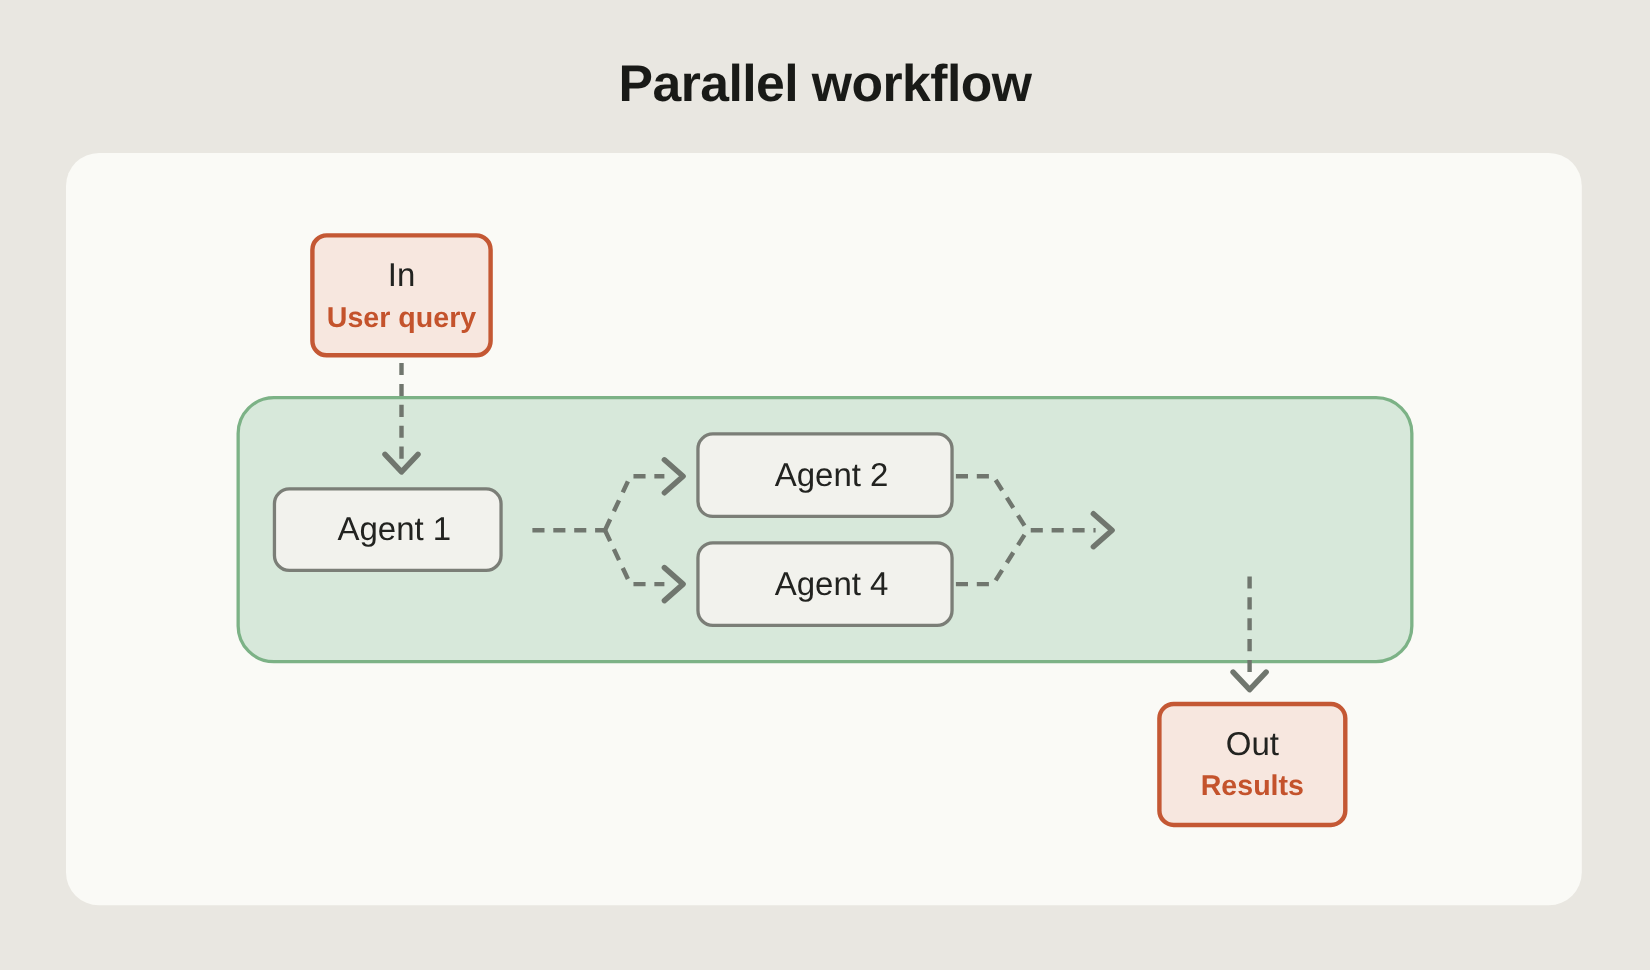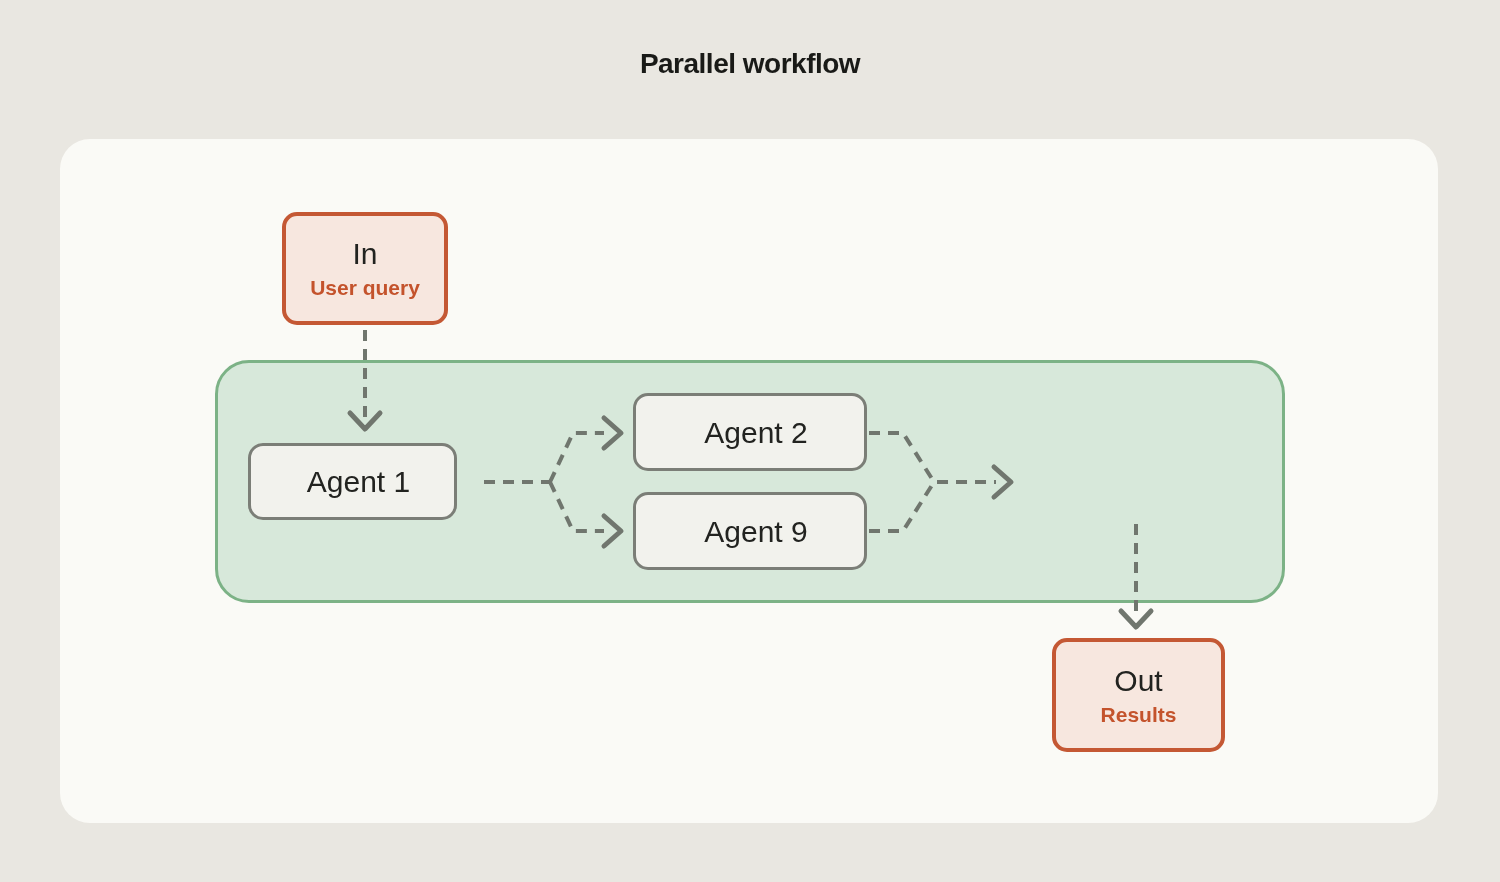--- a/index.html
+++ b/index.html
@@ -18,21 +18,21 @@
     width: 1500px;
     height: 882px;
   }
   .diagram-title {
     position: absolute;
     top: 48px;
     left: 0;
     width: 100%;
     margin: 0;
     text-align: center;
-    font-size: 28px;
+    font-size: 47px;
     font-weight: 700;
     letter-spacing: -0.5px;
     color: var(--title-color, #191a17);
   }
   .panel {
     position: absolute;
     left: 60px;
     top: 139px;
     width: 1378px;
     height: 684px;
@@ -81,21 +81,21 @@
     justify-content: center;
     border-radius: 15px;
     z-index: 3;
   }
   .node .label {
     font-size: 30px;
     color: var(--text-dark, #222320);
     line-height: 1.1;
   }
   .node .sublabel {
-    font-size: 21px;
+    font-size: 26px;
     font-weight: 700;
     color: var(--accent-text, #c4532c);
     margin-top: 6px;
   }
   .node.agent {
     background: var(--node-fill, #f2f2ed);
     border: 3px solid var(--node-border, #7b7e77);
     padding-left: 12px;
   }
   .node.accent {
@@ -149,21 +149,21 @@
 
   <div class="node agent" id="node-agent1">
     <div class="label">Agent 1</div>
   </div>
 
   <div class="node agent" id="node-agent2">
     <div class="label">Agent 2</div>
   </div>
 
   <div class="node agent" id="node-agent3">
-    <div class="label">Agent 9</div>
+    <div class="label">Agent 4</div>
   </div>
 
 
   <div class="node accent" id="node-out">
     <div class="label">Out</div>
     <div class="sublabel">Results</div>
   </div>
 
 </div>
 

